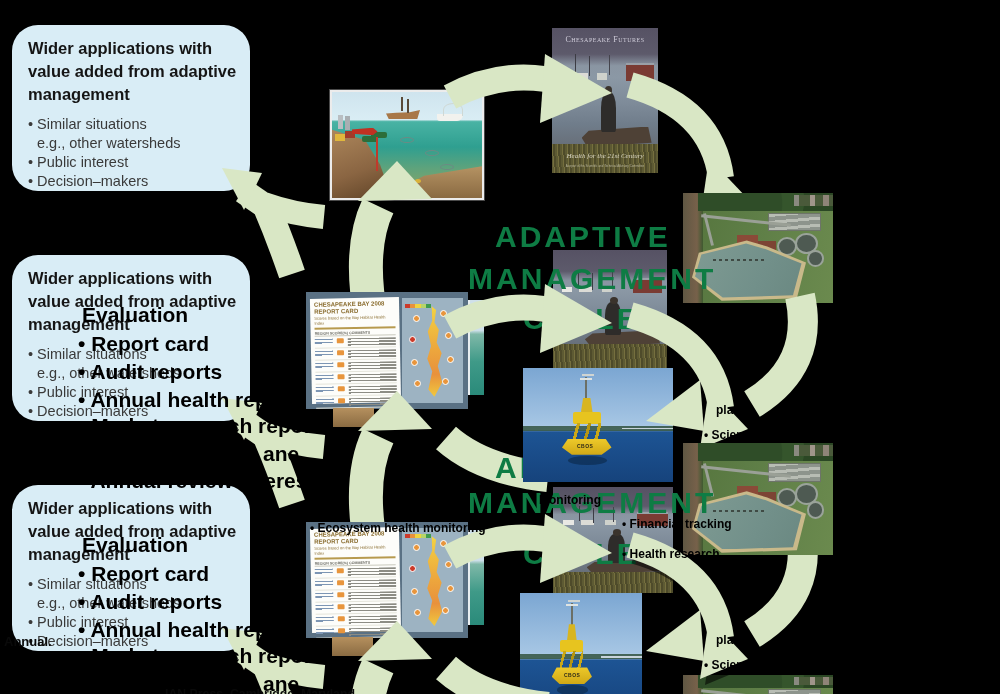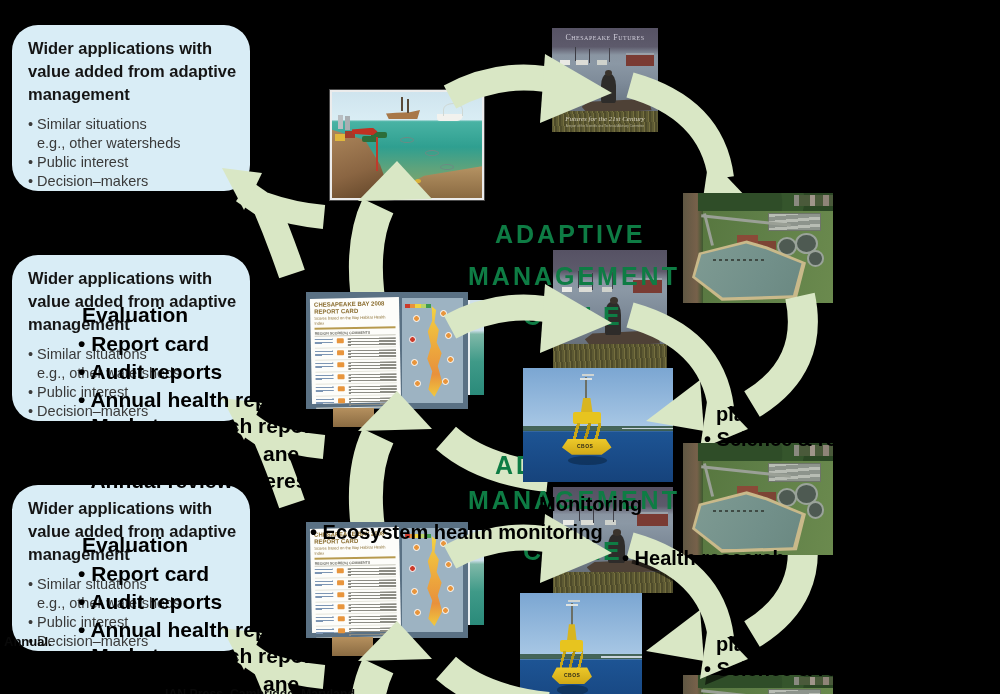--- a/index.html
+++ b/index.html
@@ -10,26 +10,26 @@
 
   
   .wbox{width:238px;height:166px;background:#d9edf6;border-radius:26px;padding:12px 10px 0 16px;
         box-sizing:border-box;}
   .wbox .t{font-size:16.5px;line-height:23px;font-weight:bold;color:#151515;}
   .wbox .b{font-size:14.5px;line-height:19px;color:#3a3a3a;margin-top:0;}
   .wbox .bl{margin-top:9px;}
   .wbox .ind{padding-left:9px;}
 
   
-  .gt{font-weight:bold;font-size:25px;letter-spacing:3px;color:#0e7c44;white-space:nowrap;}
+  .gt{font-weight:bold;font-size:30px;letter-spacing:3px;color:#0e7c44;white-space:nowrap;}
 
   
   .lab{font-weight:bold;color:#000;white-space:nowrap;}
   .lab-lg{font-size:21px;}
-  .lab-md{font-size:20px;}
+  .lab-md{font-size:12px;}
 
   
   .cap{font-weight:bold;color:#0a0a0a;white-space:nowrap;}
   .capA{font-size:13px;}
   .capB{font-size:12.3px;}
 
   
   .illus{width:150px;height:106px;border:2px solid #ececec;outline:1px solid #4a4a4a;
          background:linear-gradient(180deg,#cfe4ee 0%,#d9edf4 26%,#49b3a4 28%,#2f9f90 52%,#5ea37c 72%,#97a55f 100%);overflow:hidden;}
   .illus .cliff{position:absolute;left:0;top:30%;width:40%;height:70%;
@@ -176,30 +176,30 @@
     <div class="boat1"></div>
       <div class="mast1"></div>
       <div class="boat2"></div>
       <div class="net"></div>
     <div class="fish" style="left:45%;top:42%;"></div>
       <div class="fish" style="left:62%;top:55%;"></div>
     <div class="fish" style="left:72%;top:68%;"></div>
       <div class="crab"></div>
   </div>
 
-  <div class="abs cover" style="left:552px;top:28px;width:106px;height:104px;z-index:5;">
+  <div class="abs cover" style="left:552px;top:28px;width:106px;height:145px;z-index:5;">
     <div class="ct" style="font-size:8px;">Chesapeake Futures</div>
     <div class="shed"></div>
       <div class="boats"></div>
       <div class="mast"></div>
     <div class="mboat"></div>
       <div class="man"></div>
       <div class="head"></div>
       <div class="grass"></div>
-    <div class="cs" style="font-size:7px;">Futures for the 21st Century</div>
+    <div class="cs" style="font-size:7px;">Health for the 21st Century</div>
     <div class="cc">A report of the Scientific and Technical Advisory Committee</div>
   </div>
 
   <div class="abs cover" style="left:553px;top:250px;width:114px;height:118px;z-index:5;">
     <div class="shed"></div>
       <div class="boats"></div>
       <div class="mast"></div>
     <div class="mboat"></div>
       <div class="man"></div>
       <div class="head"></div>
@@ -464,20 +464,21 @@
   <div class="abs lab lab-lg" style="left:82px;top:303px;z-index:19;">Evaluation</div>
   <div class="abs lab lab-lg" style="left:78px;top:332px;z-index:19;">• Report card</div>
   <div class="abs lab lab-lg" style="left:78px;top:360px;z-index:19;">• Audit reports</div>
   <div class="abs lab lab-lg" style="left:78px;top:388px;z-index:19;">• Annual health report</div>
   <div class="abs lab lab-lg" style="left:78px;top:414px;z-index:19;">• Market research report</div>
   <div class="abs lab lab-lg" style="left:263px;top:442px;z-index:19;">ane</div>
   <div class="abs lab lab-lg" style="left:78px;top:469px;z-index:19;">• Annual review interest</div>
 
   <div class="abs lab lab-md" style="left:539px;top:493px;z-index:19;">Monitoring</div>
   <div class="abs lab lab-md" style="left:310px;top:521px;z-index:19;">• Ecosystem health monitoring</div>
+  <div class="abs lab lab-md" style="left:622px;top:517px;z-index:19;">• Financial tracking</div>
   <div class="abs lab lab-md" style="left:622px;top:547px;z-index:19;">• Health research</div>
 
   <div class="abs lab lab-md" style="left:716px;top:403px;z-index:19;">plan</div>
   <div class="abs lab lab-md" style="left:704px;top:428px;z-index:19;">• Science &amp; research</div>
 
   <div class="abs lab lab-lg" style="left:82px;top:533px;z-index:22;">Evaluation</div>
   <div class="abs lab lab-lg" style="left:78px;top:562px;z-index:22;">• Report card</div>
   <div class="abs lab lab-lg" style="left:78px;top:590px;z-index:22;">• Audit reports</div>
   <div class="abs lab lab-lg" style="left:78px;top:618px;z-index:22;">• Annual health report</div>
   <div class="abs lab lab-lg" style="left:78px;top:644px;z-index:22;">• Market research report</div>

